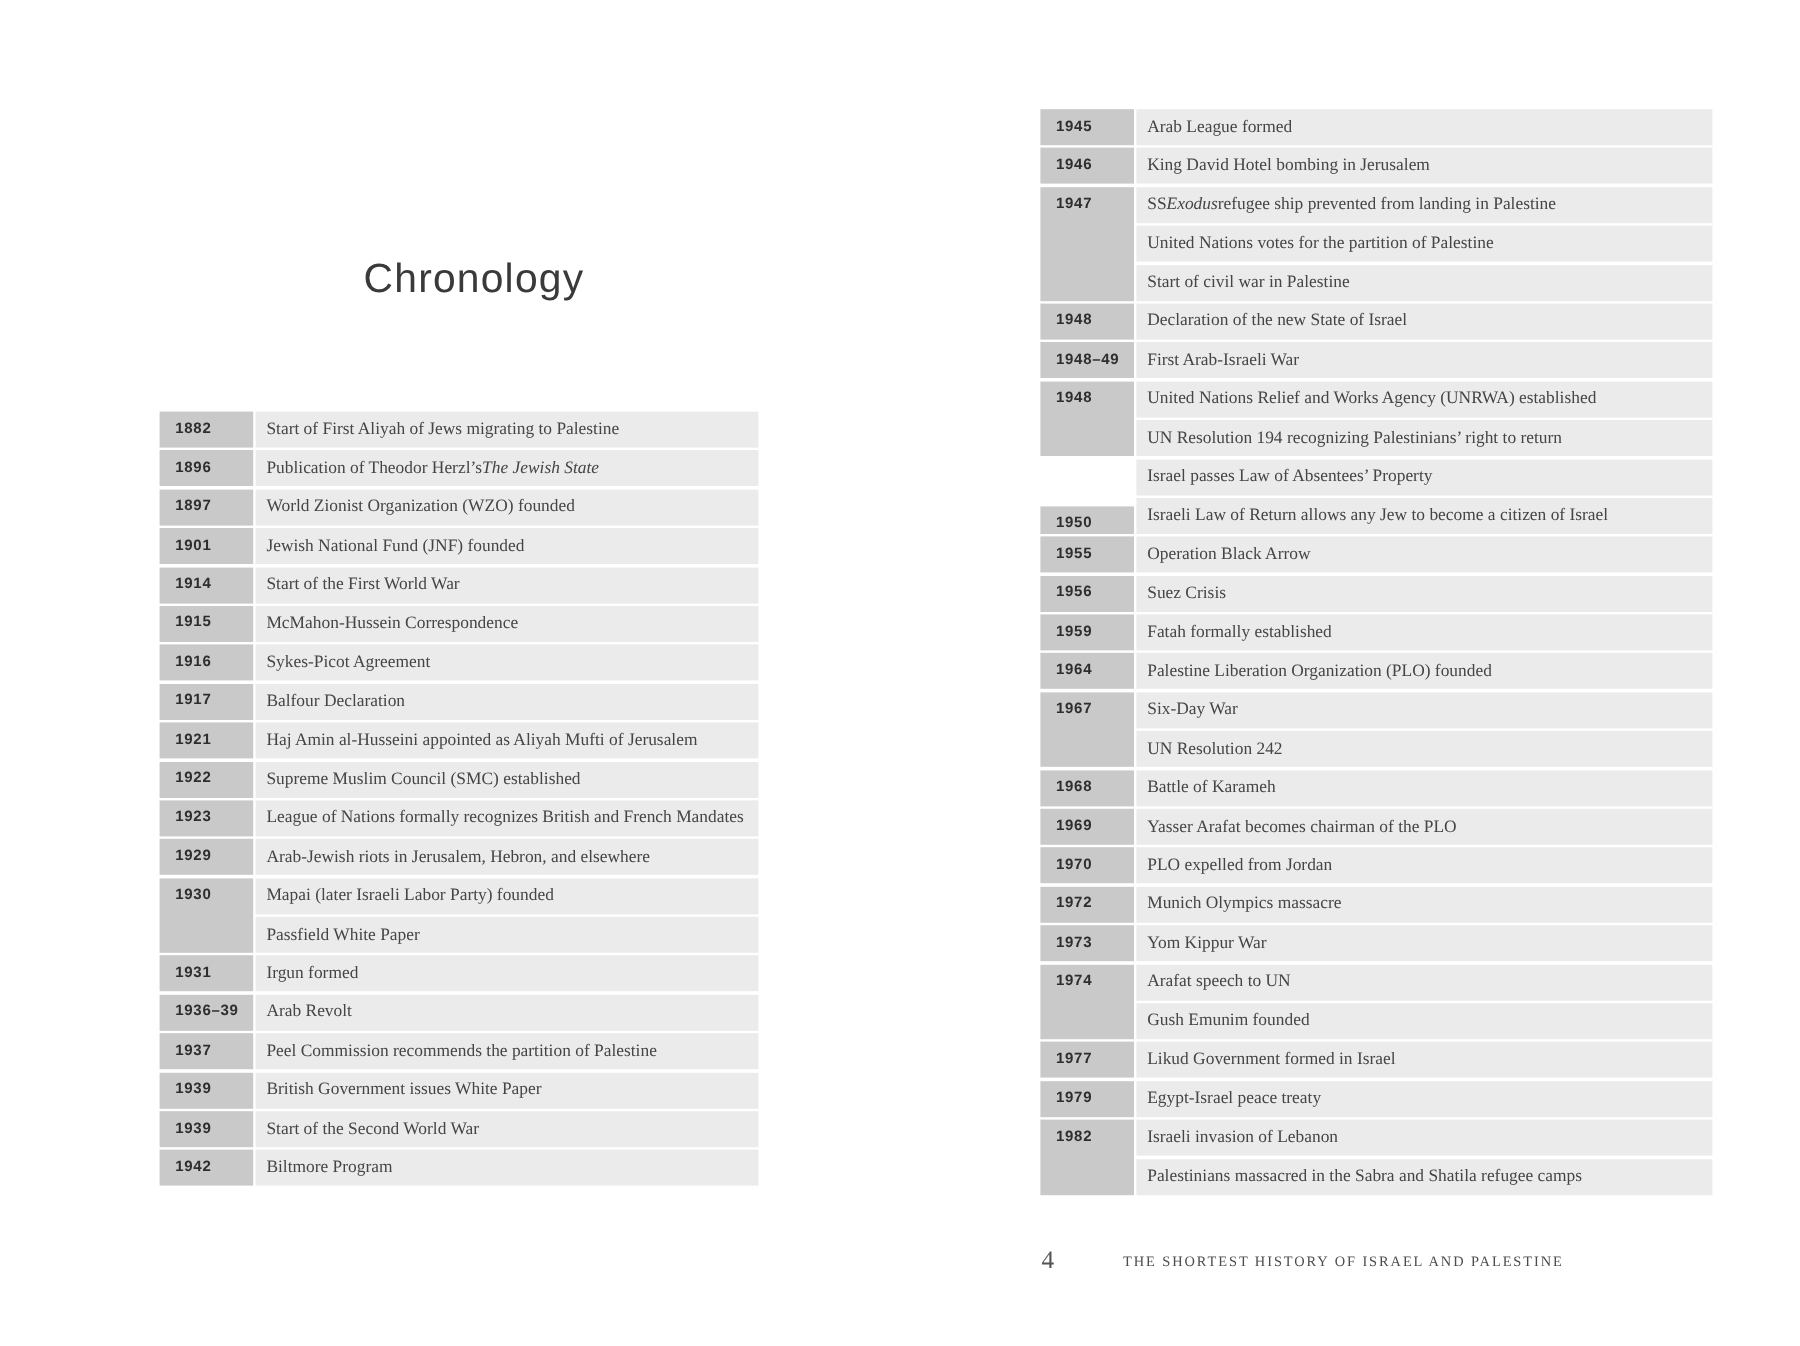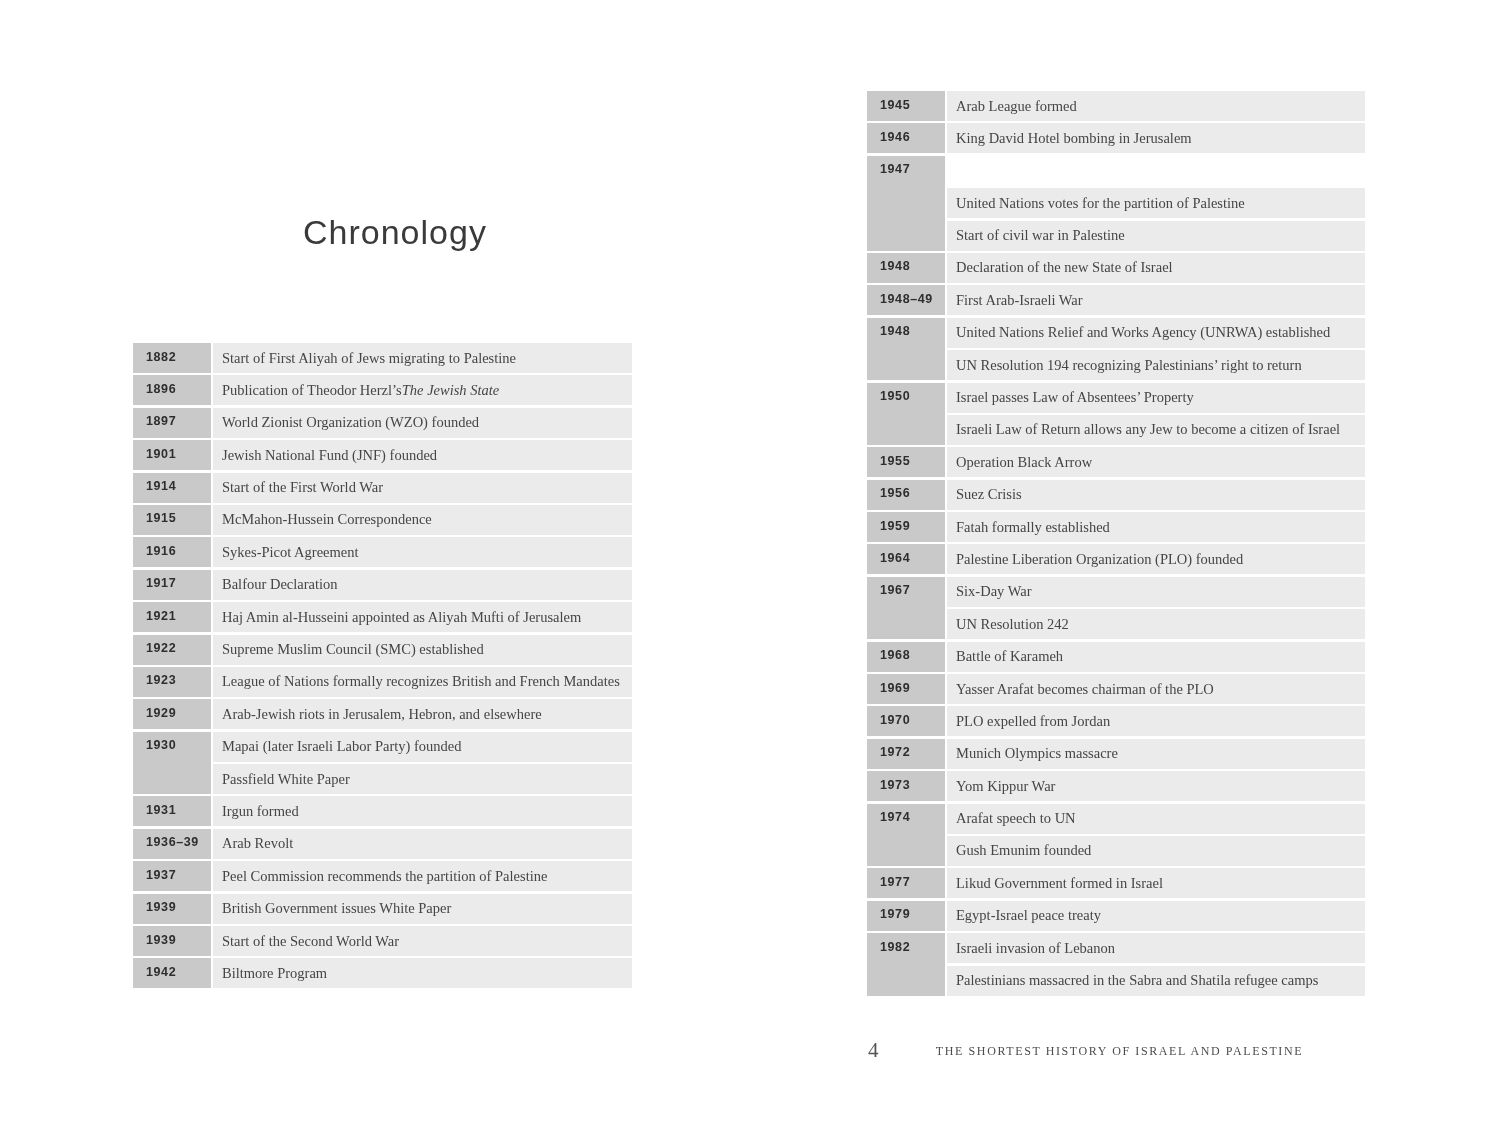--- a/index.html
+++ b/index.html
@@ -26,21 +26,21 @@
   }
   .chron-table {
     position: absolute;
     display: grid;
     grid-template-columns: 78px 1fr;
     column-gap: 2px;
     row-gap: 2.4px;
     grid-auto-rows: 30px;
   }
   #left-table  { left: 133px; top: 343px; width: 499px; }
-  #right-table { left: 867px; top: 91px;  width: 498px; }
+  #right-table { left: 867px; top: 91px;  width: 560px; }
   .year-cell {
     background: var(--year-bg, #c9c9c9);
     padding: 6.5px 0 0 13px;
     box-sizing: border-box;
     font-family: "Liberation Sans", sans-serif;
     font-size: 12.5px;
     font-weight: 700;
     letter-spacing: 0.6px;
     color: #2e2e2e;
   }
@@ -172,20 +172,25 @@
 <div id="right-table" class="chron-table">
     <div class="year-cell" style="grid-area: 1 / 1 / span 1;">1945</div>
     <div class="event-cell" style="grid-area: 1 / 2;">
       <span>Arab League formed</span>
     </div>
     <div class="year-cell" style="grid-area: 2 / 1 / span 1;">1946</div>
     <div class="event-cell" style="grid-area: 2 / 2;">
       <span>King David Hotel bombing in Jerusalem</span>
     </div>
     <div class="year-cell" style="grid-area: 3 / 1 / span 3;">1947</div>
+    <div class="event-cell" style="grid-area: 3 / 2;">
+      <span>SS </span>
+      <em>Exodus</em>
+      <span> refugee ship prevented from landing in Palestine</span>
+    </div>
     <div class="event-cell" style="grid-area: 4 / 2;">
       <span>United Nations votes for the partition of Palestine</span>
     </div>
     <div class="event-cell" style="grid-area: 5 / 2;">
       <span>Start of civil war in Palestine</span>
     </div>
     <div class="year-cell" style="grid-area: 6 / 1 / span 1;">1948</div>
     <div class="event-cell" style="grid-area: 6 / 2;">
       <span>Declaration of the new State of Israel</span>
     </div>
@@ -193,21 +198,21 @@
     <div class="event-cell" style="grid-area: 7 / 2; text-align: center;">
       <span>First Arab-Israeli War</span>
     </div>
     <div class="year-cell" style="grid-area: 8 / 1 / span 2;">1948</div>
     <div class="event-cell" style="grid-area: 8 / 2;">
       <span>United Nations Relief and Works Agency (UNRWA) established</span>
     </div>
     <div class="event-cell" style="grid-area: 9 / 2;">
       <span>UN Resolution 194 recognizing Palestinians’ right to return</span>
     </div>
-    <div class="year-cell" style="grid-area: 10 / 1 / span 2;">1950</div>
+    <div class="year-cell" style="grid-area: 10 / 1 / span 2; margin-top: 39px;">1950</div>
     <div class="event-cell" style="grid-area: 10 / 2;">
       <span>Israel passes Law of Absentees’ Property</span>
     </div>
     <div class="event-cell" style="grid-area: 11 / 2;">
       <span>Israeli Law of Return allows any Jew to become a citizen of Israel</span>
     </div>
     <div class="year-cell" style="grid-area: 12 / 1 / span 1;">1955</div>
     <div class="event-cell" style="grid-area: 12 / 2; align-items: center;">
       <span>Operation Black Arrow</span>
     </div>

